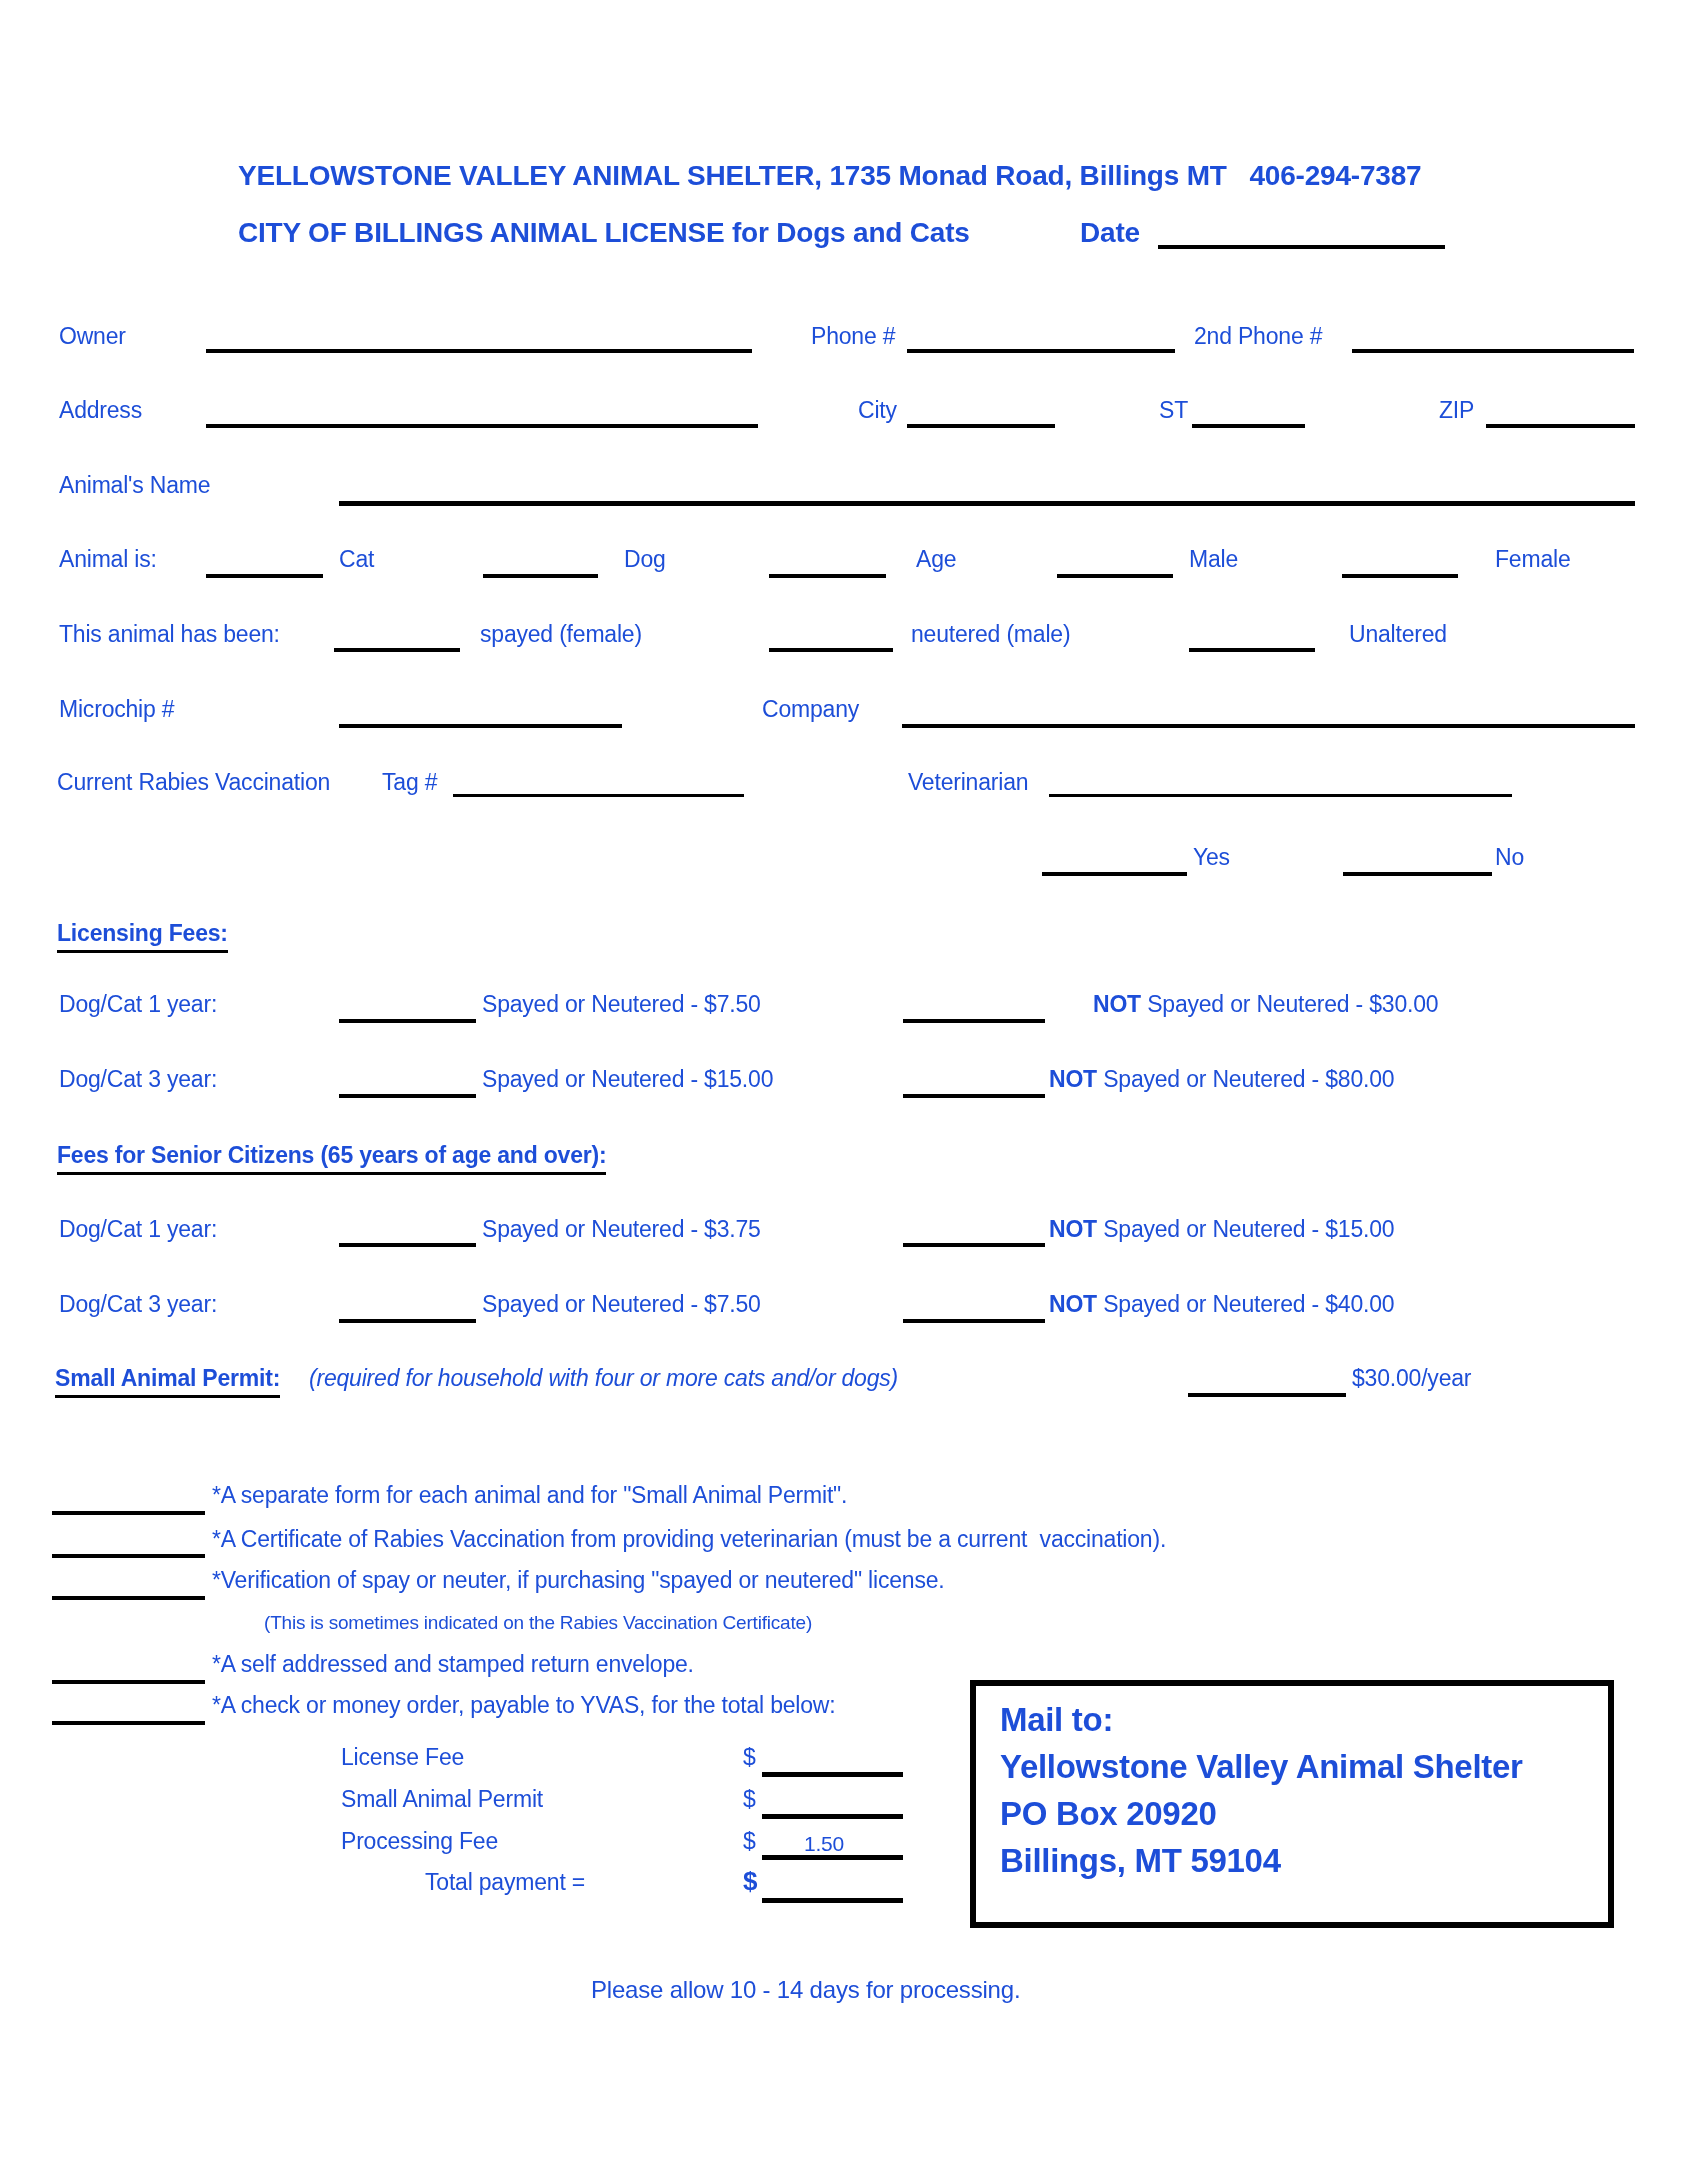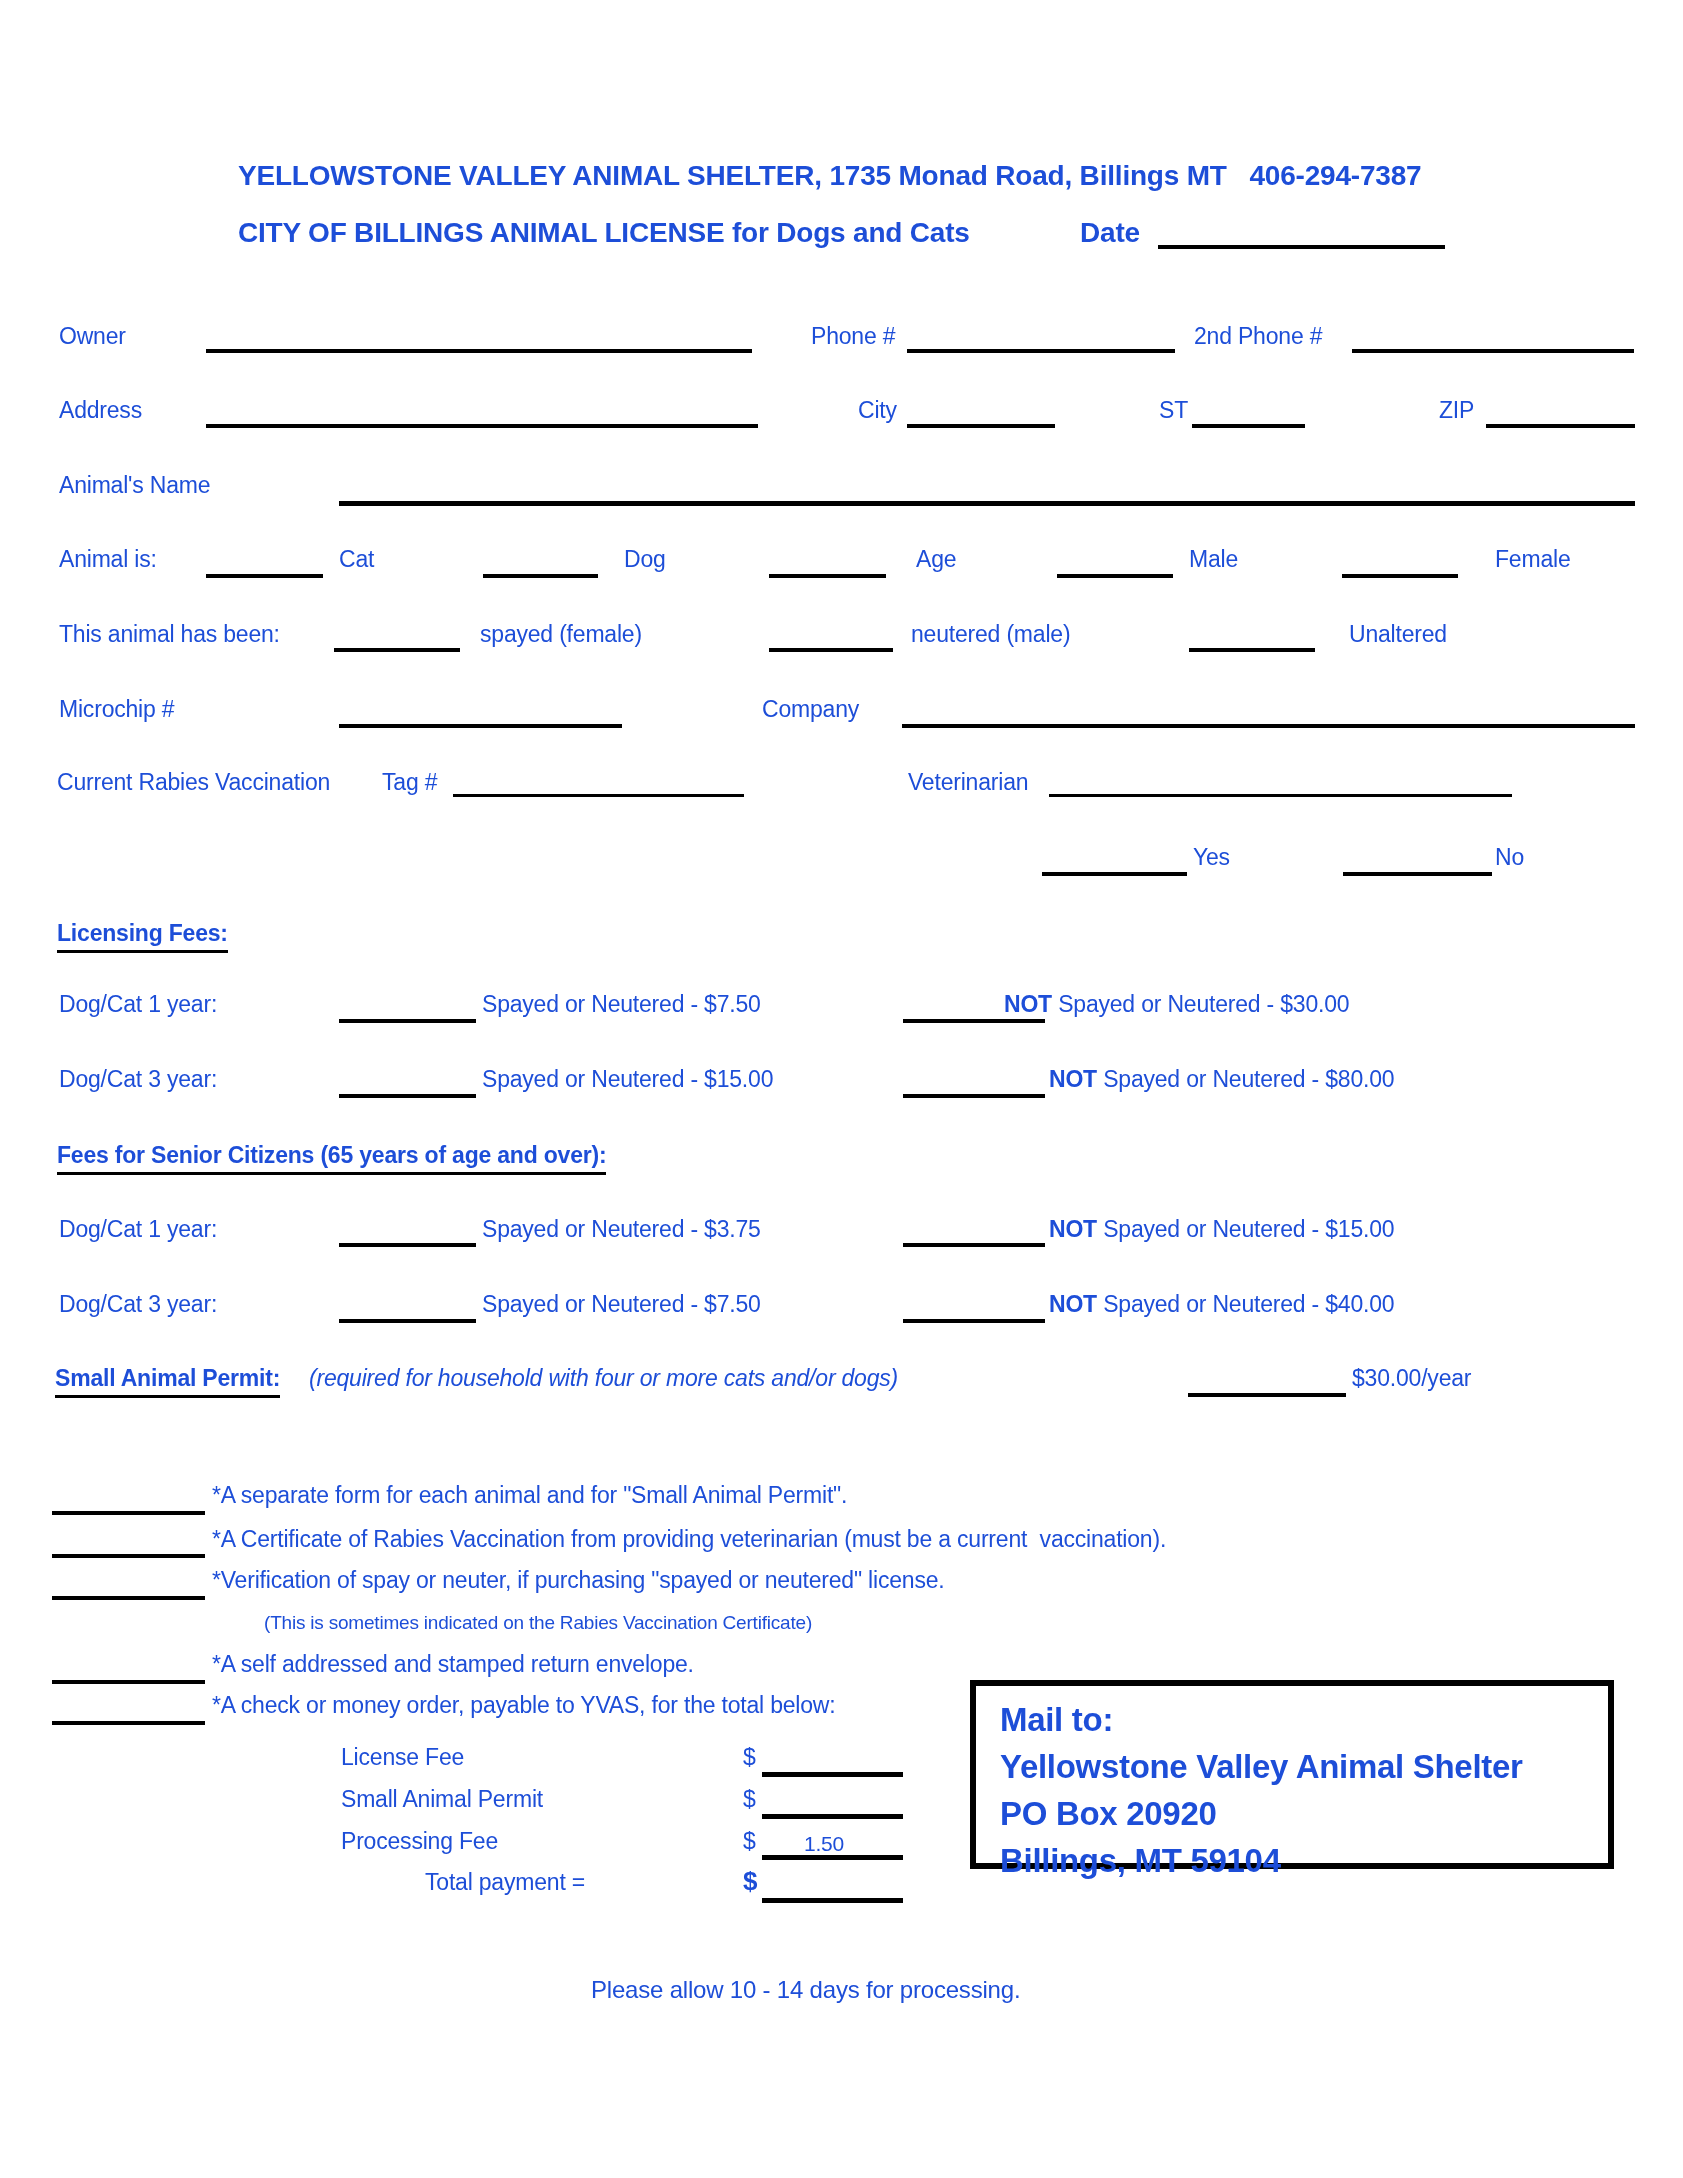--- a/index.html
+++ b/index.html
@@ -8,21 +8,21 @@
     font-family:"Liberation Sans","DejaVu Sans",sans-serif;overflow:hidden;
   }
   .t{position:absolute;white-space:pre;font-size:23px;letter-spacing:-0.2px;line-height:1.2;}
   .h{font-size:28px;font-weight:bold;letter-spacing:-0.2px;}
   .b{font-weight:bold;}
   .u{border-bottom:3px solid #000;padding-bottom:2px;}
   .small{font-size:19px;}
   .ln{position:absolute;background:#000;height:4px;}
   .ln5{height:5px;}
   .mailbox{
-    position:absolute;left:970px;top:1680px;width:644px;height:189px;
+    position:absolute;left:970px;top:1680px;width:644px;height:248px;
     border:6px solid #000;box-sizing:border-box;padding:10px 0 16px 24px;
   }
   .mailbox .ml{font-size:33px;font-weight:bold;line-height:47px;white-space:pre;letter-spacing:-0.3px;}
   .dollar-total{font-size:26px;font-weight:bold;}
   .amt{font-size:21px;}
   .footer-note{font-size:24px;}
 </style>
 </head>
 <body>
 
@@ -87,21 +87,21 @@
   <span class="t" style="left:1193px;top:844px;">Yes</span>
   <div class="ln" style="left:1343px;top:872px;width:149px;"></div>
   <span class="t" style="left:1495px;top:844px;">No</span>
 
   <span class="t b u" style="left:57px;top:920px;">Licensing Fees:</span>
 
   <span class="t" style="left:59px;top:991px;">Dog/Cat 1 year:</span>
   <div class="ln" style="left:339px;top:1019px;width:137px;"></div>
   <span class="t" style="left:482px;top:991px;">Spayed or Neutered - $7.50</span>
   <div class="ln" style="left:903px;top:1019px;width:142px;"></div>
-  <span class="t" style="left:1004px;top:991px;"><span class="b">NOT</span><span> Spayed or Neutered - $30.00</span></span>
+  <span class="t" style="left:1093px;top:991px;"><span class="b">NOT</span><span> Spayed or Neutered - $30.00</span></span>
 
   <span class="t" style="left:59px;top:1066px;">Dog/Cat 3 year:</span>
   <div class="ln" style="left:339px;top:1094px;width:137px;"></div>
   <span class="t" style="left:482px;top:1066px;">Spayed or Neutered - $15.00</span>
   <div class="ln" style="left:903px;top:1094px;width:142px;"></div>
   <span class="t" style="left:1049px;top:1066px;"><span class="b">NOT</span><span> Spayed or Neutered - $80.00</span></span>
 
   <span class="t b u" style="left:57px;top:1142px;">Fees for Senior Citizens (65 years of age and over):</span>
 
   <span class="t" style="left:59px;top:1216px;">Dog/Cat 1 year:</span>

